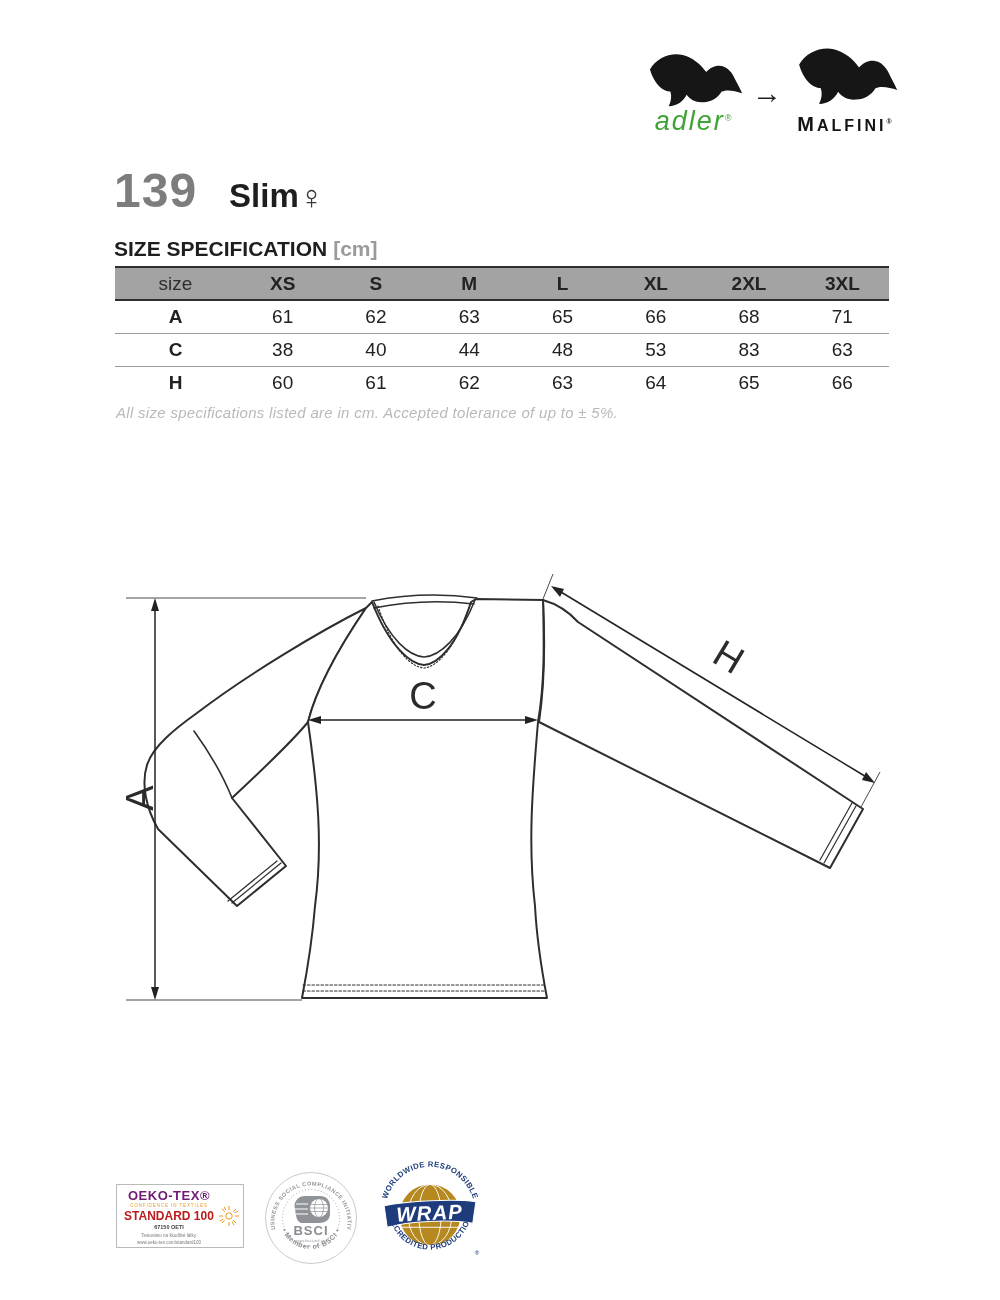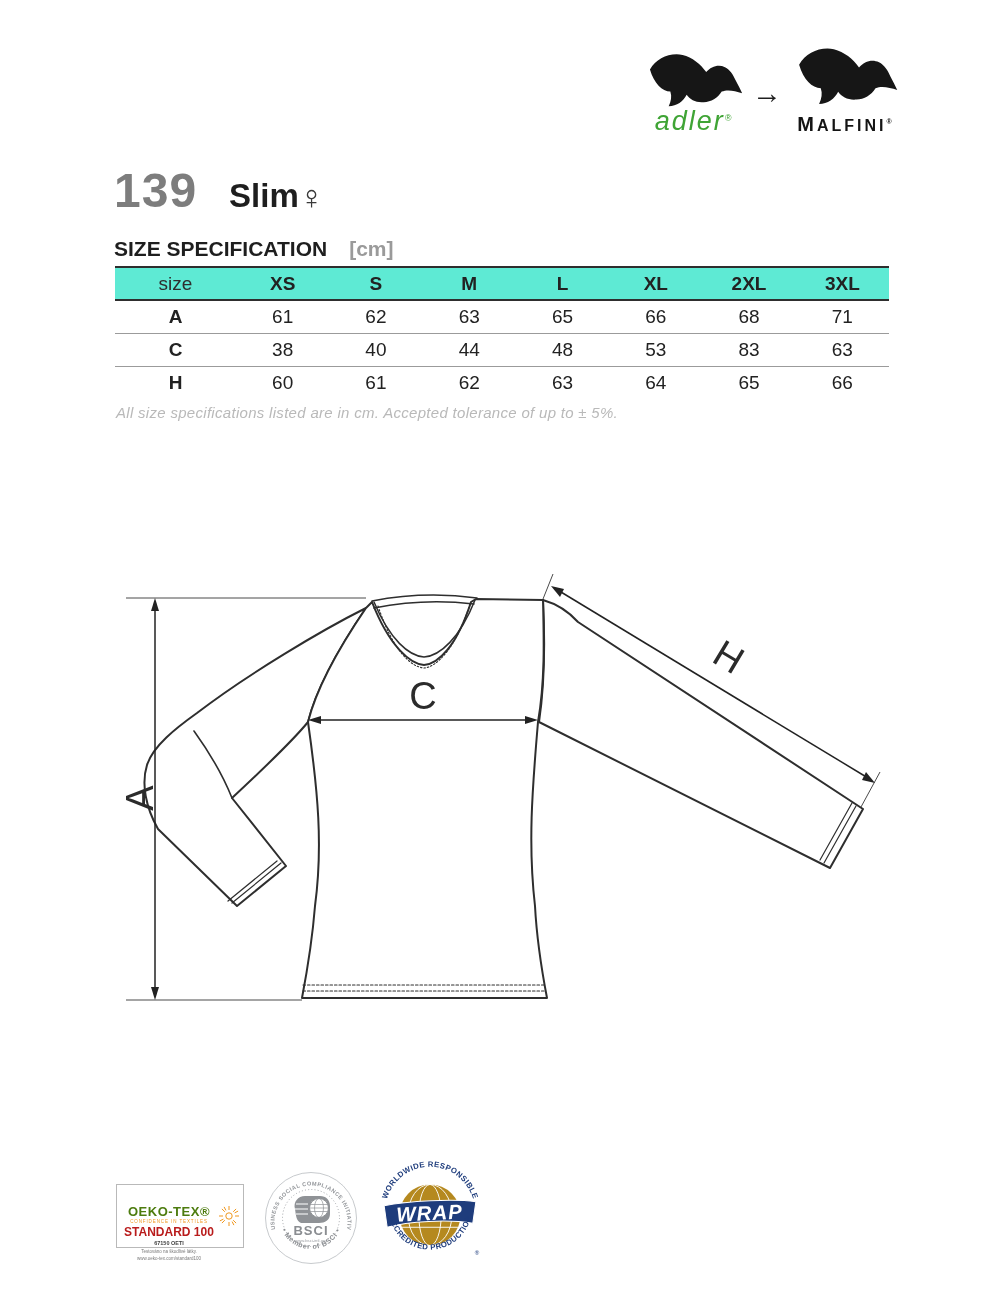--- a/index.html
+++ b/index.html
@@ -19,39 +19,39 @@
   .transition-arrow { position:absolute; left:752px; top:76px; font-size:30px; color:#1e1e1e; }
 
   
   .title-row { position:absolute; left:114px; top:163px; display:flex; align-items:baseline; }
   .product-number { font-size:48px; font-weight:800; color:#7d7d7d; letter-spacing:1px; }
   .product-name { font-size:33px; font-weight:800; color:#1e1e1e;margin-left:32px; }
   .gender-symbol { font-size:34px; font-weight:400; color:#3a3a3a; position:relative; top:2px; }
 
   
   .section-heading { position:absolute; left:114px; top:237px; font-size:21px; font-weight:800; color:#1e1e1e; }
-  .section-unit { color:#9a9a9a; margin-left:22px; }
+  .section-unit { color:#9a9a9a; margin-left:6px; }
 
   
   table.spec { position:absolute; left:115px; top:266px; width:774px; border-collapse:collapse; table-layout:fixed; font-size:19px; color:#222; }
   table.spec th, table.spec td { height:33px; text-align:center; vertical-align:middle; padding:0; font-weight:400; }
-  table.spec thead tr { background:#5eead4; border-top:2px solid #2e2e2e; border-bottom:2px solid #2e2e2e; }
+  table.spec thead tr { background:#a3a3a3; border-top:2px solid #2e2e2e; border-bottom:2px solid #2e2e2e; }
   table.spec thead th.size-col-header { font-weight:700; }
   table.spec thead th.size-word { font-weight:400; color:#2e2e2e; }
   table.spec tbody tr { border-bottom:1px solid #9b9b9b; }
   table.spec tbody tr:last-child { border-bottom:none; }
   table.spec tbody th { font-weight:700; }
   .tolerance-note { position:absolute; left:116px; top:404px; font-size:15px; font-style:italic; color:#b9b9b9; letter-spacing:0.3px; }
 
   
   .diagram { position:absolute; left:100px; top:545px; }
 
   
   .oeko-box { position:absolute; left:116px; top:1184px; width:128px; height:64px; border:1px solid #b9b9b9; background:#fff; text-align:center; padding:4px 26px 0 4px; }
-  .oeko-l1 { font-size:13px; font-weight:700; color:#4d7c0f; letter-spacing:0.5px; line-height:1.1;margin-top:16px; }
+  .oeko-l1 { font-size:13px; font-weight:700; color:#701a75; letter-spacing:0.5px; line-height:1.1; }
   .oeko-l2 { font-size:4.5px; color:#f0971e; letter-spacing:0.9px; line-height:1.4; }
   .oeko-l3 { font-size:12px; font-weight:700; color:#b91c1c; line-height:1.1; }
   .oeko-l4 { font-size:5.5px; font-weight:700; color:#3f3f3f; line-height:1.5; }
   .oeko-l5 { font-size:4.5px; color:#7a7a7a; line-height:1.5; margin-top:2px; }
   .oeko-l6 { font-size:4.5px; color:#7a7a7a; line-height:1.3; }
   .oeko-sun { position:absolute; right:3px; top:20px; }
   .bsci-badge { position:absolute; left:263px; top:1170px; }
   .wrap-badge { position:absolute; left:377px; top:1160px; }
 </style>
 </head>

